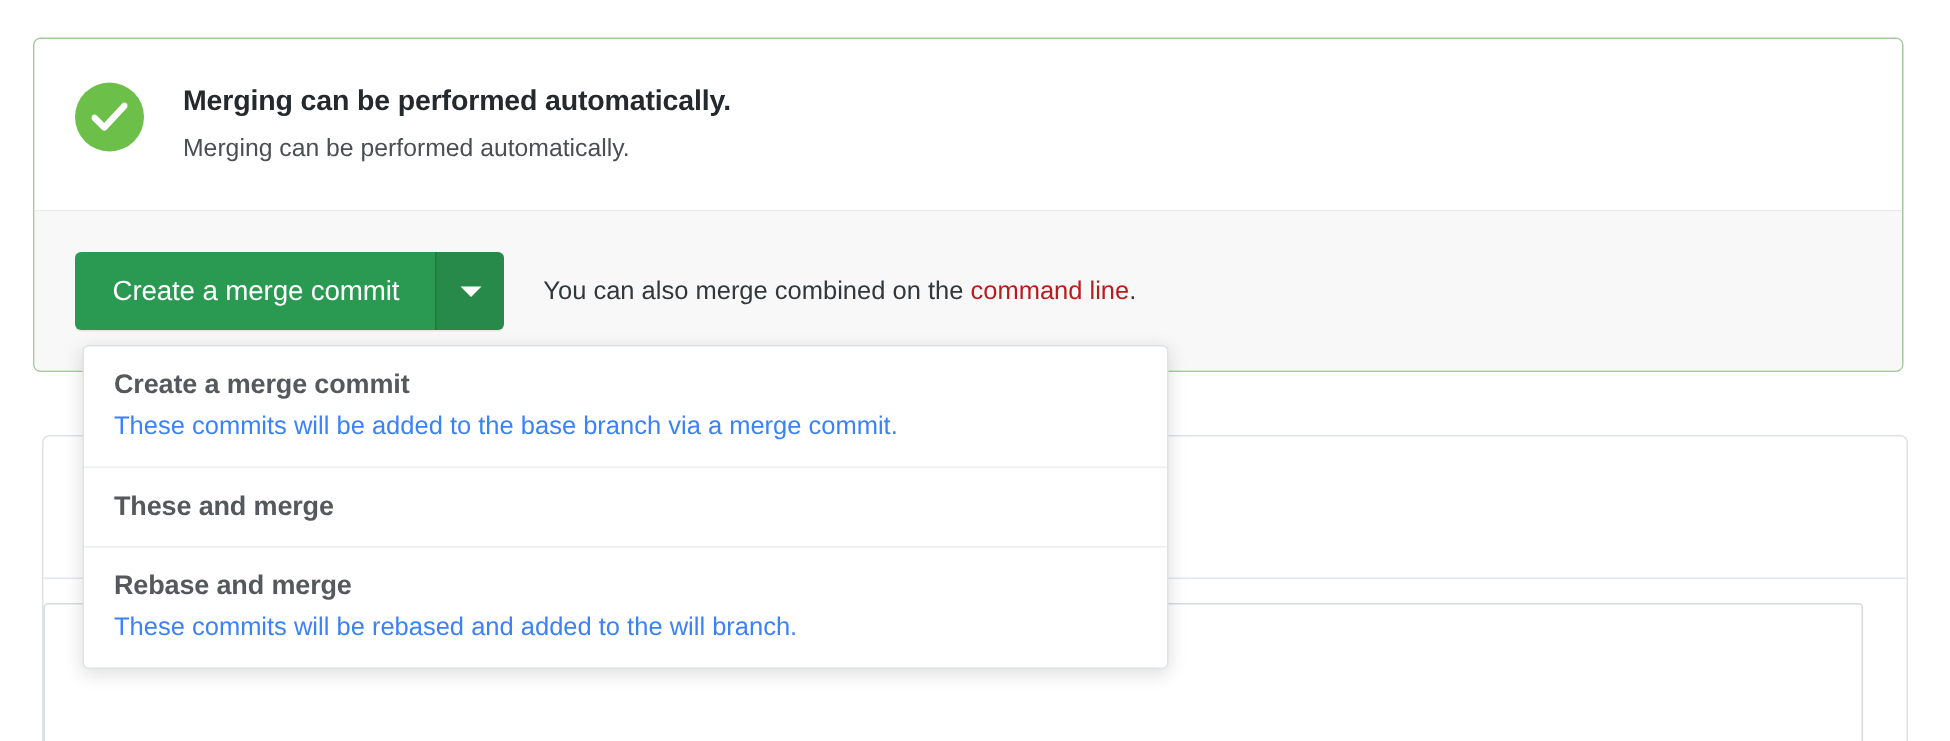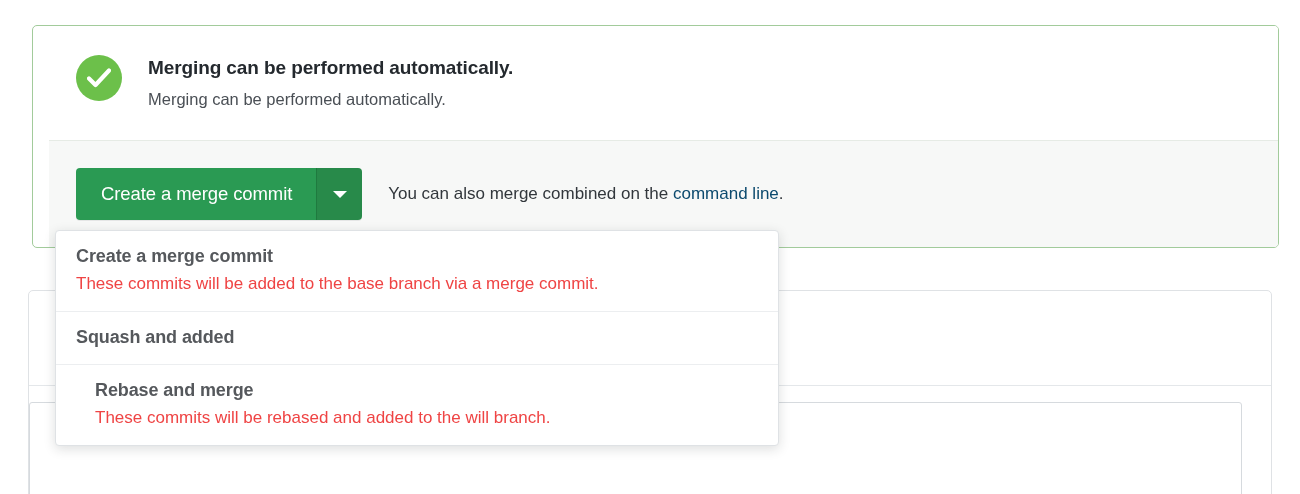--- a/index.html
+++ b/index.html
@@ -12,30 +12,29 @@
     height: 494px;
     position: relative;
     overflow: hidden;
     font-family: "Liberation Sans", sans-serif;
     -webkit-font-smoothing: antialiased;
   }
 
   
   .merge-box {
     position: absolute;
-    left: 32px;
+    left: 22px;
     top: 25px;
     width: 1247px;
     height: 223px;
     box-sizing: border-box;
     border: 1px solid #a2cb9b;
     border-radius: 5px;
     background: #ffffff;
     overflow: hidden;
-    padding-left: 16px;
   }
   .merge-header {
     height: 115px;
     box-sizing: border-box;
     background: #ffffff;
     border-bottom: 1px solid #e6ebe5;
     display: flex;
     align-items: flex-start;
     padding: 27px 0 0 27px;
   }
@@ -118,21 +117,21 @@
     border-top: 7px solid #ffffff;
   }
 
   .merge-hint {
     margin-left: 26px;
     font-size: 17px;
     color: #32373c;
     line-height: 22px;
   }
   .merge-hint a {
-    color: #0c4a6e;
+    color: #b91c1c;
     text-decoration: none;
   }
 
   
   .merge-dropdown {
     position: absolute;
     left: 55px;
     top: 230px;
     width: 722px;
     background: #ffffff;
@@ -142,32 +141,31 @@
     overflow: hidden;
     z-index: 20;
   }
   .dropdown-item {
     padding: 12px 20px 14px 20px;
     border-bottom: 1px solid #eceef0;
     cursor: pointer;
   }
   .dropdown-item:last-child {
     border-bottom: none;
-    margin-left: 19px;
   }
   .dropdown-item-title {
     font-size: 18px;
     font-weight: bold;
     color: #55585c;
     line-height: 26px;
     letter-spacing: -0.1px;
   }
   .dropdown-item-desc {
     font-size: 17px;
-    color: #ef4444;
+    color: #3b82f6;
     line-height: 26px;
     margin-top: 2px;
   }
 
   
   .lower-panel {
     position: absolute;
     left: 28px;
     top: 290px;
     width: 1244px;
@@ -234,21 +232,21 @@
 </div>
 
 <div class="merge-dropdown">
 
   <div class="dropdown-item">
     <div class="dropdown-item-title">Create a merge commit</div>
     <div class="dropdown-item-desc">These commits will be added to the base branch via a merge commit.</div>
   </div>
 
   <div class="dropdown-item">
-    <div class="dropdown-item-title">Squash and added</div>
+    <div class="dropdown-item-title">These and merge</div>
   </div>
 
   <div class="dropdown-item">
     <div class="dropdown-item-title">Rebase and merge</div>
     <div class="dropdown-item-desc">These commits will be rebased and added to the will branch.</div>
   </div>
 
 </div>
 
 </body></html>

